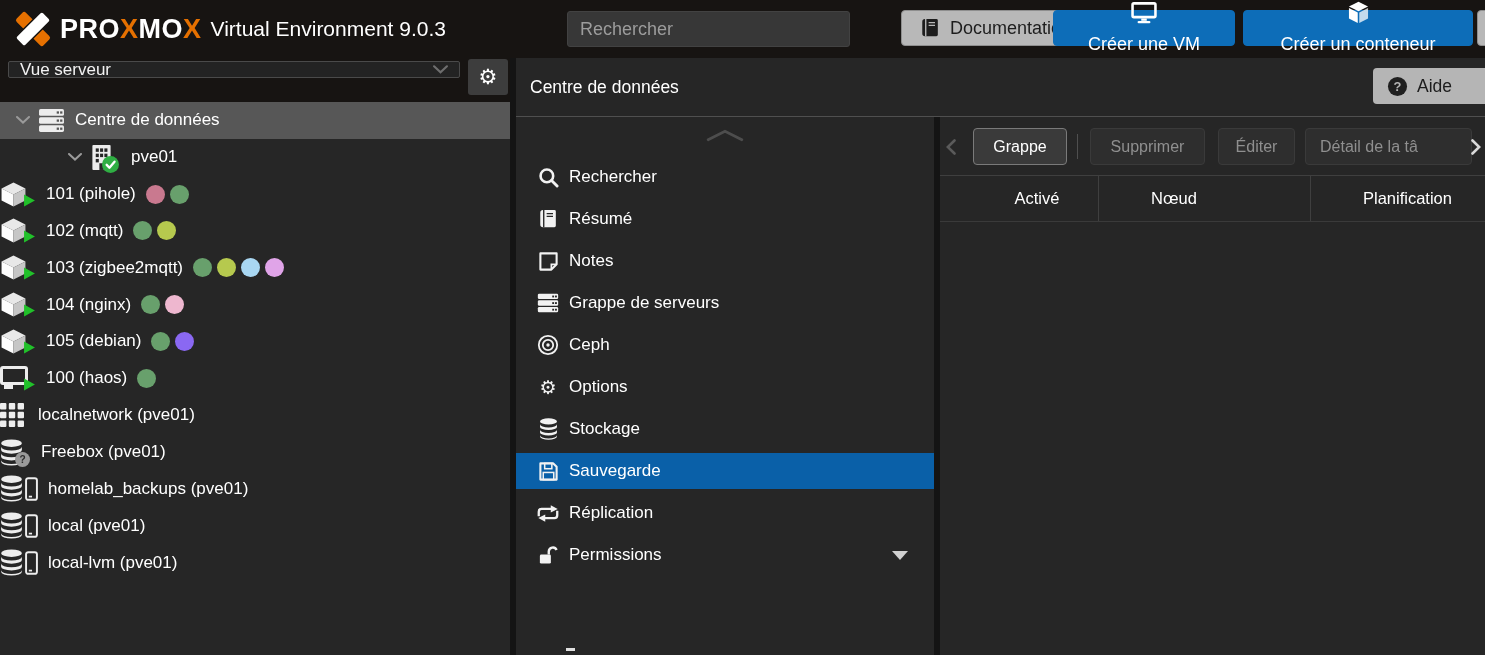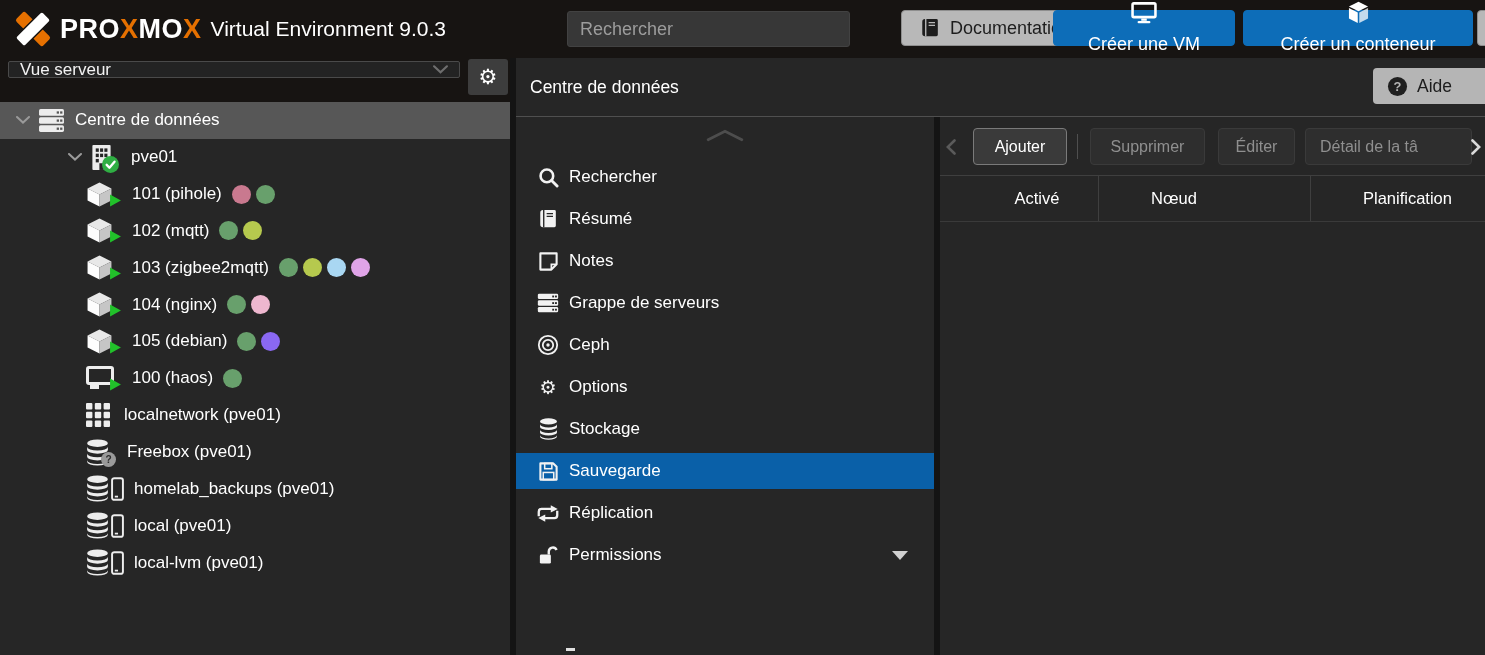--- a/index.html
+++ b/index.html
@@ -39,21 +39,21 @@
 
   
   .vdiv{position:absolute;top:58px;width:6px;height:597px;background:#141414;}
 
   
   .tree{position:absolute;left:0;top:102px;width:510px;height:553px;background:#262626;}
   .trow{height:36.85px;display:flex;align-items:center;font-size:17px;cursor:pointer;--hole:#262626;}
   .trow.sel{background:#575757;--hole:#575757;}
   .trow .caret{color:#9a9a9a;margin-right:8px;display:flex;}
   .trow .ticon{display:flex;align-items:center;margin-right:10px;color:#ededed;}
-  .lvl0{padding-left:16px;} .lvl1{padding-left:68px;} .lvl2{padding-left:86px;}
+  .lvl0{padding-left:16px;} .lvl1{padding-left:68px;} .lvl2{}
   .tlabel{color:#fff;white-space:nowrap;}
   .tags{display:flex;align-items:center;margin-left:10px;gap:5px;}
   .tag-dot{width:19px;height:19px;border-radius:50%;display:inline-block;}
   .icostack{position:relative;}
   .badge{position:absolute;}
 
   
   .content-head{position:absolute;left:516px;top:58px;width:969px;height:59px;background:#262626;
                 border-bottom:1px solid #4f4f4f;box-sizing:border-box;}
   .panel-title{position:absolute;left:14px;top:0;height:58px;display:flex;align-items:center;
@@ -571,21 +571,21 @@
     <div class="menu-partial"></div>
   </div>
 
   <div class="rpanel">
     <span class="tb-chev left">
         <svg width="10" height="16">
           <use href="#sym-chevl"></use>
         </svg>
       </span>
     <div class="tbbtn tb-en" style="left:33px;width:94px">
-      <span>Ajouter</span>
+      <span>Grappe</span>
     </div>
     <div class="tbsep"></div>
     <div class="tbbtn tb-dis" style="left:150px;width:115px">
       <span>Supprimer</span>
     </div>
     <div class="tbbtn tb-dis" style="left:278px;width:77px">
       <span>Éditer</span>
     </div>
     <div class="tbbtn tb-dis" style="left:365px;width:167px;justify-content:flex-start;padding-left:14px">
       <span>Détail de la tâ</span>

